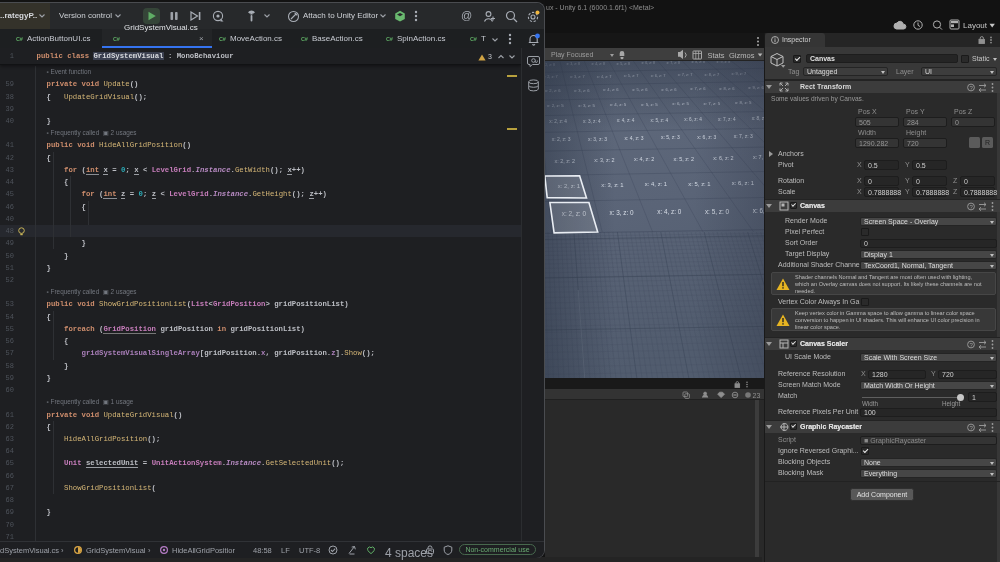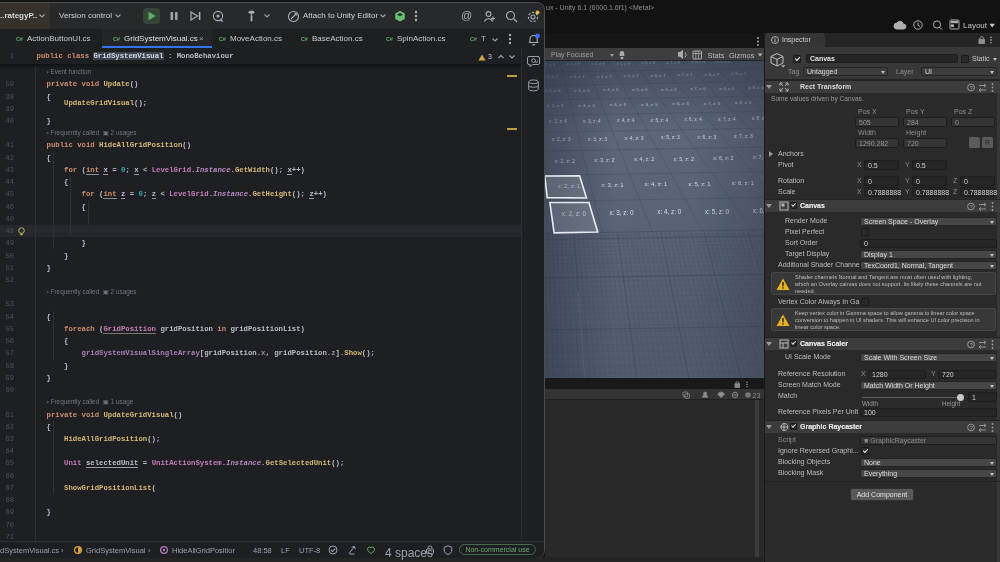--- a/index.html
+++ b/index.html
@@ -9,21 +9,21 @@
 #rider{position:absolute;left:0;top:2px;width:545px;height:556px;background:#1e1f22;
   border:1px solid #4a4c50;border-left:none;border-radius:0 8px 8px 0}
 #rtoolbar{position:absolute;left:0;top:0;width:544px;height:26px;background:#27292b;border-radius:0 8px 0 0}
 #rtabs{position:absolute;left:0;top:26px;width:544px;height:19px;background:#1d1f21}
 #redit{position:absolute;left:0;top:45px;width:544px;height:493px;background:#1e1f22;overflow:hidden}
 #rstatus{position:absolute;left:0;top:538px;width:544px;height:17px;background:#1e1f22;border-top:1px solid #303236;border-radius:0 0 8px 0}
 .ut{color:#cfd2d8;font-size:8px}
 .tabt{color:#c8cbd2;font-size:8px}
 .csico{font-size:5.5px;font-weight:bold;color:#5fad65;letter-spacing:-0.3px}
 .code{font-family:"Liberation Mono",monospace;font-size:7.3px;font-weight:bold;white-space:pre;line-height:12.23px;color:#bcbec4}
-.kw{color:#cf8e6d}.mth{color:#d6b777;font-weight:bold}.typ{color:#c77dbb}.fld{color:#aa7fba}
+.kw{color:#cf8e6d}.mth{color:#d6b777;font-weight:normal}.typ{color:#c77dbb}.fld{color:#aa7fba}
 .num{color:#2aacb8}.stat{color:#b78ac2;font-style:italic}
 .un{border-bottom:0.5px solid #9a9da3}
 .lno{position:absolute;width:14px;text-align:right;color:#4e535b;font-family:"Liberation Mono",monospace;font-size:7px;line-height:12.23px}
 .ann{color:#73777f;font-size:6.4px;line-height:12.23px;font-family:"Liberation Sans",sans-serif}
 .guide{position:absolute;width:1px;background:#2e3034}
 
 .ulbl{font-size:7px;color:#bdbdbd;white-space:nowrap}
 .usub{font-size:7px;color:#8f8f8f;white-space:nowrap}
 .drop{position:absolute;height:9.5px;background:#464646;border-radius:2px;border:1px solid #242424}
 .drop>span{position:absolute;left:3px;top:0.5px;font-size:7px;color:#dcdcdc;white-space:nowrap}
@@ -681,21 +681,21 @@
       <div class="abs" style="left:102px;top:43px;width:110px;height:2.5px;background:#3574f0"></div>
       <div class="abs csico" style="left:16px;top:32.5px">C#</div>
       <div class="abs tabt" style="left:27px;top:31px">ActionButtonUI.cs</div>
       <div class="abs csico" style="left:219px;top:32.5px">C#</div>
       <div class="abs tabt" style="left:230px;top:31px">MoveAction.cs</div>
       <div class="abs csico" style="left:301px;top:32.5px">C#</div>
       <div class="abs tabt" style="left:312px;top:31px">BaseAction.cs</div>
       <div class="abs csico" style="left:386px;top:32.5px">C#</div>
       <div class="abs tabt" style="left:397px;top:31px">SpinAction.cs</div>
       <div class="abs csico" style="left:113px;top:32.5px">C#</div>
-      <div class="abs tabt" style="left:124px;top:31px;color:#dfe1e5">GridSystemVisual.cs</div>
+      <div class="abs tabt" style="left:124px;top:20px;color:#dfe1e5">GridSystemVisual.cs</div>
       <div class="abs" style="left:199px;top:30.5px;font-size:8px;color:#9da1a8">×</div>
       <div class="abs csico" style="left:470px;top:32.5px">C#</div>
       <div class="abs tabt" style="left:481px;top:31px">T</div>
       <svg class="abs" style="left:491px;top:34px" width="8" height="6" viewBox="0 0 8 6">
         <path d="M1.5 1.5 L4 4 L6.5 1.5" stroke="#9da1a8" stroke-width="1.1" fill="none"></path>
       </svg>
       <svg class="abs" style="left:508px;top:30px" width="4" height="12" viewBox="0 0 4 12">
         <g fill="#a8adb5">
           <circle cx="2" cy="2" r="1.2"></circle>
           <circle cx="2" cy="6" r="1.2"></circle>
@@ -716,21 +716,21 @@
         <div class="guide" style="left:52.5px;top:262.7px;height:48.9px"></div>
         <div class="guide" style="left:52.5px;top:372.8px;height:73.4px"></div>
         <div class="guide" style="left:70px;top:128.2px;height:61.2px"></div>
         <div class="guide" style="left:87.5px;top:152.6px;height:24.5px"></div>
         <div class="abs ann" style="left:46.5px;top:18.10px"><span style="color:#5c6066">▪</span> Event function</div>
         <div class="lno" style="left:0;top:30.33px">59</div>
         <div class="abs code" style="left:29px;top:30.33px">    <span class="kw">private void </span><span class="mth">Update</span>()</div>
         <div class="lno" style="left:0;top:42.56px">38</div>
         <div class="abs code" style="left:29px;top:42.56px">    {</div>
         <div class="lno" style="left:0;top:54.79px">39</div>
-        <div class="abs code" style="left:29px;top:49px">        <span class="mth">UpdateGridVisual</span>();</div>
+        <div class="abs code" style="left:29px;top:43px">        <span class="mth">UpdateGridVisual</span>();</div>
         <div class="lno" style="left:0;top:67.02px">40</div>
         <div class="abs code" style="left:29px;top:67.02px">    }</div>
         <div class="abs ann" style="left:46.5px;top:79.25px"><span style="color:#5c6066">▪</span> Frequently called&nbsp;&nbsp;▣ 2 usages</div>
         <div class="lno" style="left:0;top:91.48px">41</div>
         <div class="abs code" style="left:29px;top:91.48px">    <span class="kw">public void </span><span class="mth">HideAllGridPosition</span>()</div>
         <div class="lno" style="left:0;top:103.71px">42</div>
         <div class="abs code" style="left:29px;top:103.71px">    {</div>
         <div class="lno" style="left:0;top:115.94px">43</div>
         <div class="abs code" style="left:29px;top:115.94px">        <span class="kw">for </span>(<span class="kw" style="border-bottom:0.6px solid #8a8d93">int</span> <span class="un">x</span> = <span class="num">0</span>; <span class="un">x</span> &lt; <span class="typ">LevelGrid</span>.<span class="stat">Instance</span>.<span class="mth">GetWidth</span>(); <span class="un">x</span>++)</div>
         <div class="lno" style="left:0;top:128.17px">44</div>
@@ -743,20 +743,21 @@
         <div class="lno" style="left:0;top:177.09px">48</div>
         <div class="lno" style="left:0;top:189.32px">49</div>
         <div class="abs code" style="left:29px;top:189.32px">            }</div>
         <div class="lno" style="left:0;top:201.55px">50</div>
         <div class="abs code" style="left:29px;top:201.55px">        }</div>
         <div class="lno" style="left:0;top:213.78px">51</div>
         <div class="abs code" style="left:29px;top:213.78px">    }</div>
         <div class="lno" style="left:0;top:226.01px">52</div>
         <div class="abs ann" style="left:46.5px;top:238.24px"><span style="color:#5c6066">▪</span> Frequently called&nbsp;&nbsp;▣ 2 usages</div>
         <div class="lno" style="left:0;top:250.47px">53</div>
+        <div class="abs code" style="left:29px;top:250.47px">    <span class="kw">public void </span><span class="mth">ShowGridPositionList</span>(<span class="typ">List</span>&lt;<span class="typ">GridPosition</span>&gt; gridPositionList)</div>
         <div class="lno" style="left:0;top:262.70px">54</div>
         <div class="abs code" style="left:29px;top:262.70px">    {</div>
         <div class="lno" style="left:0;top:274.93px">55</div>
         <div class="abs code" style="left:29px;top:274.93px">        <span class="kw">foreach </span>(<span class="typ" style="border-bottom:0.6px solid #777">GridPosition</span> gridPosition <span class="kw">in </span>gridPositionList)</div>
         <div class="lno" style="left:0;top:287.16px">56</div>
         <div class="abs code" style="left:29px;top:287.16px">        {</div>
         <div class="lno" style="left:0;top:299.39px">57</div>
         <div class="abs code" style="left:29px;top:299.39px">            <span class="fld">gridSystemVisualSingleArray</span>[gridPosition.<span class="fld">x</span>, gridPosition.<span class="fld">z</span>].<span class="mth">Show</span>();</div>
         <div class="lno" style="left:0;top:311.62px">58</div>
         <div class="abs code" style="left:29px;top:311.62px">        }</div>

